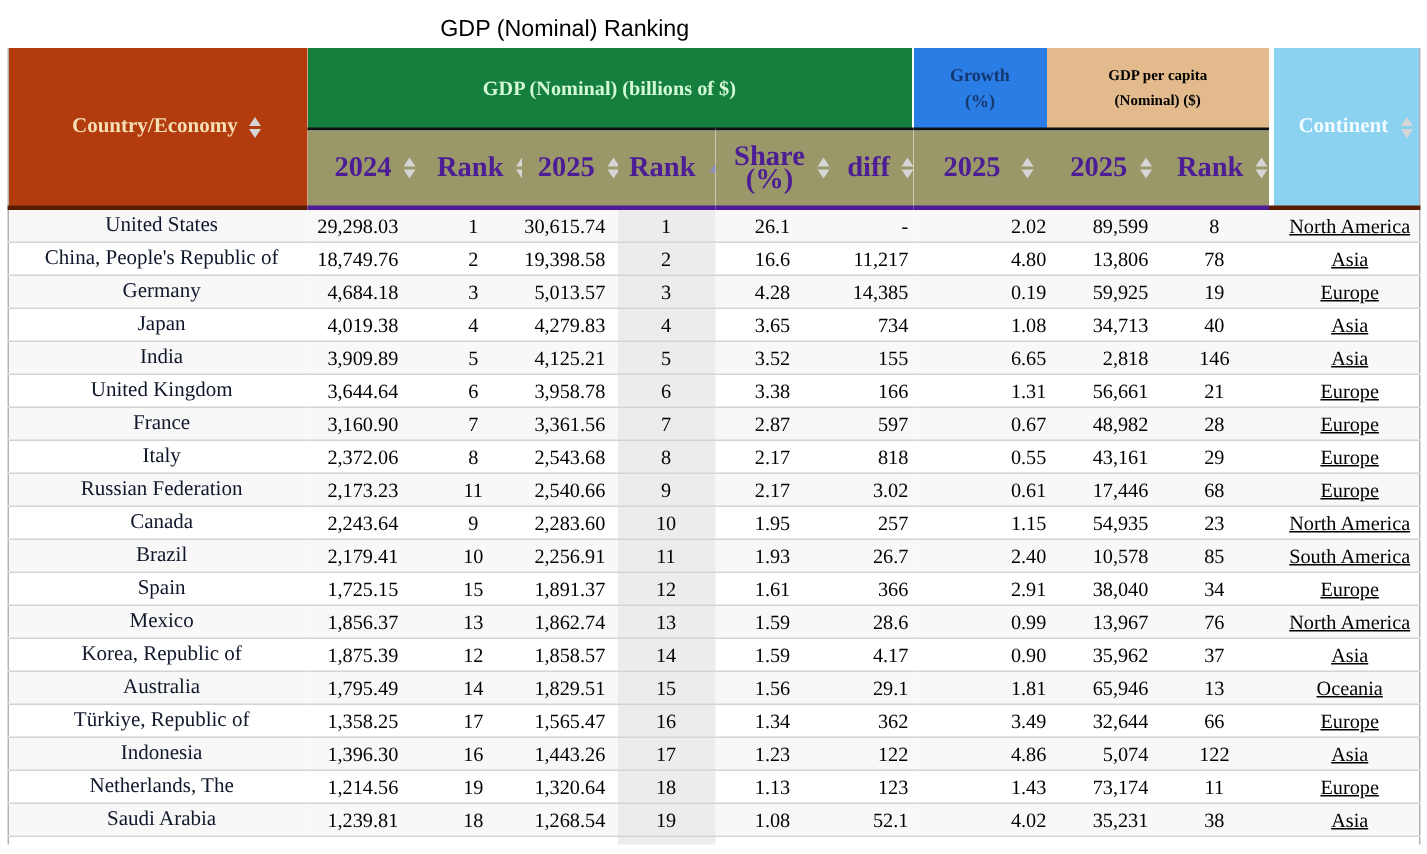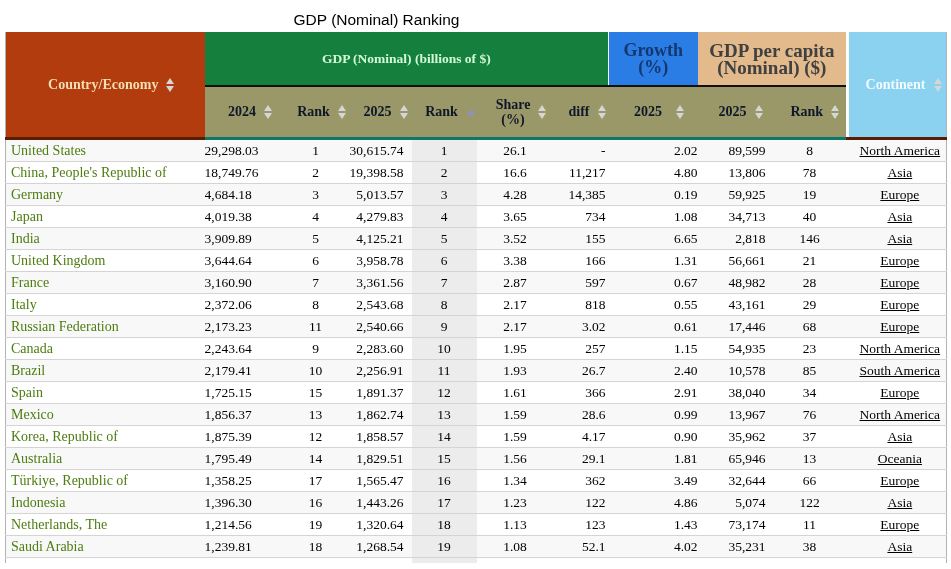--- a/index.html
+++ b/index.html
@@ -7,41 +7,41 @@
   .title{width:753px;text-align:center;font-family:"Liberation Sans","DejaVu Sans",sans-serif;
          font-size:15.5px;color:#000;padding-top:11px;padding-bottom:3px;}
 
   table{border-collapse:collapse;table-layout:fixed;width:941px;margin-left:5px;
         border-left:1px solid #b3b3b3;border-right:1px solid #b3b3b3;}
   th,td{overflow:hidden;white-space:nowrap;}
 
   thead th{font-weight:bold;vertical-align:middle;text-align:center;padding:0;}
   .th-country{background:#b23c0e;color:#f5deb3;font-size:14px;border-bottom:3px solid #5b1c04;}
   .th-gdp{background:#15803d;color:#d3f9d6;font-size:13.5px;height:53px;border-bottom:2px solid #101010;}
-  .th-growth{background:#2b7de6;color:#14386e;font-size:18px;border-bottom:2px solid #101010;border-left:1px solid #fff;line-height:17px;}
-  .th-percap{background:#e2ba8c;color:#404040;font-size:19px;border-bottom:2px solid #101010;line-height:17px;}
+  .th-growth{background:#2b7de6;color:#14386e;font-size:12px;border-bottom:2px solid #101010;border-left:1px solid #fff;line-height:17px;}
+  .th-percap{background:#e2ba8c;color:#000000;font-size:10px;border-bottom:2px solid #101010;line-height:17px;}
   .th-continent{background:#8ad2f0;color:#f2fbff;font-size:14px;border-left:3px solid #fff;border-bottom:3px solid #5b1c04;}
-  .sub th{background:#9a9768;color:#0f172a;font-size:14px;height:50px;border-bottom:3px solid #0f766e;}
+  .sub th{background:#9a9768;color:#4c1d95;font-size:19px;height:50px;border-bottom:3px solid #4c1d95;}
 
   .hflex{display:flex;align-items:center;justify-content:center;padding-left:12px;}
   .two{display:flex;flex-direction:column;line-height:15px;}
 
   .arr{display:inline-flex;flex-direction:column;gap:2px;margin-left:8px;}
   .arr i{display:block;width:0;height:0;border-left:4.5px solid transparent;border-right:4.5px solid transparent;}
   .arr .u{border-bottom:6px solid #d6d6d6;}
   .arr .d{border-top:6px solid #d6d6d6;}
   .arr.single{margin-left:9px;}
   .arr.single .u{border-bottom-color:#8d92c4;}
 
   tbody td{height:21px;line-height:21px;font-size:13.5px;color:#000;border-bottom:1px solid #d4d4d4;padding:0;}
   tbody tr:nth-child(odd) td{background:#f8f8f8;}
   tbody tr:nth-child(even) td{background:#ffffff;}
   tbody tr td.c-rank2{background:#ececec;}
-  td.c-country{color:#4d7c0f;text-align:left;padding-left:5px;font-size:14px;}
-  td.c-2024{text-align:left;padding-right:18px;}
+  td.c-country{color:#0f172a;text-align:center;padding-left:5px;font-size:14px;}
+  td.c-2024{text-align:right;padding-right:18px;}
   td.c-rank1{text-align:center;}
   td.c-2025{text-align:right;padding-right:8px;}
   td.c-rank2{text-align:center;}
   td.c-share{text-align:center;}
   td.c-diff{text-align:right;padding-right:3px;}
   td.c-growth{text-align:right;}
   td.c-percap{text-align:right;padding-right:6px;}
   td.c-pcrank{text-align:center;}
   td.c-continent{text-align:center;padding-left:6px;text-decoration:underline;}
 

